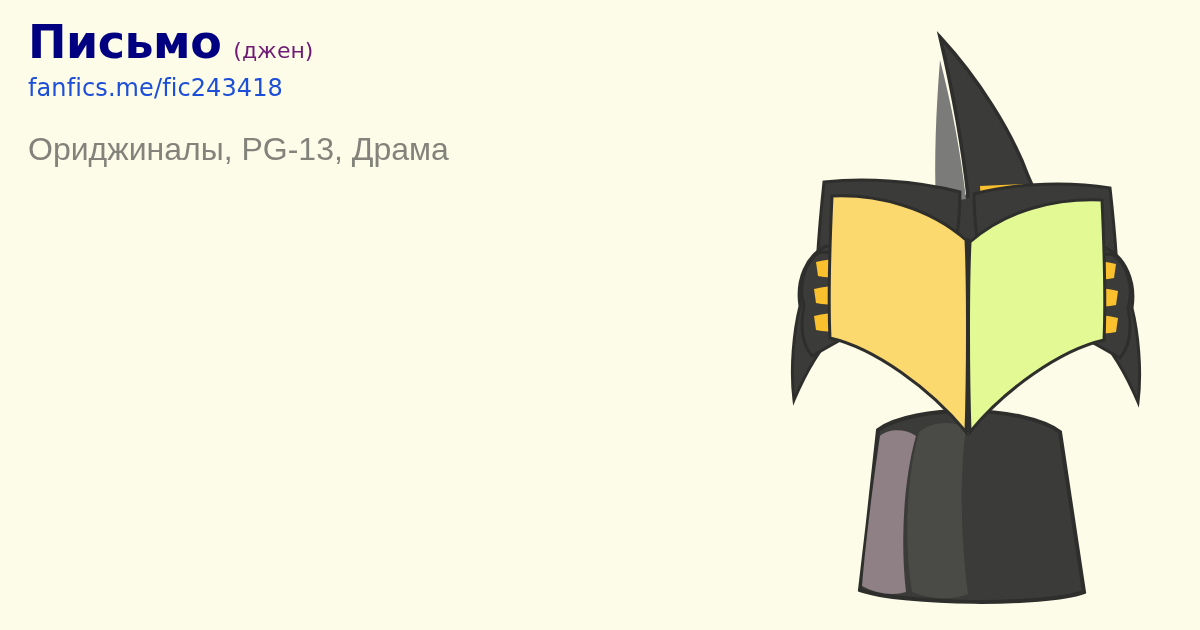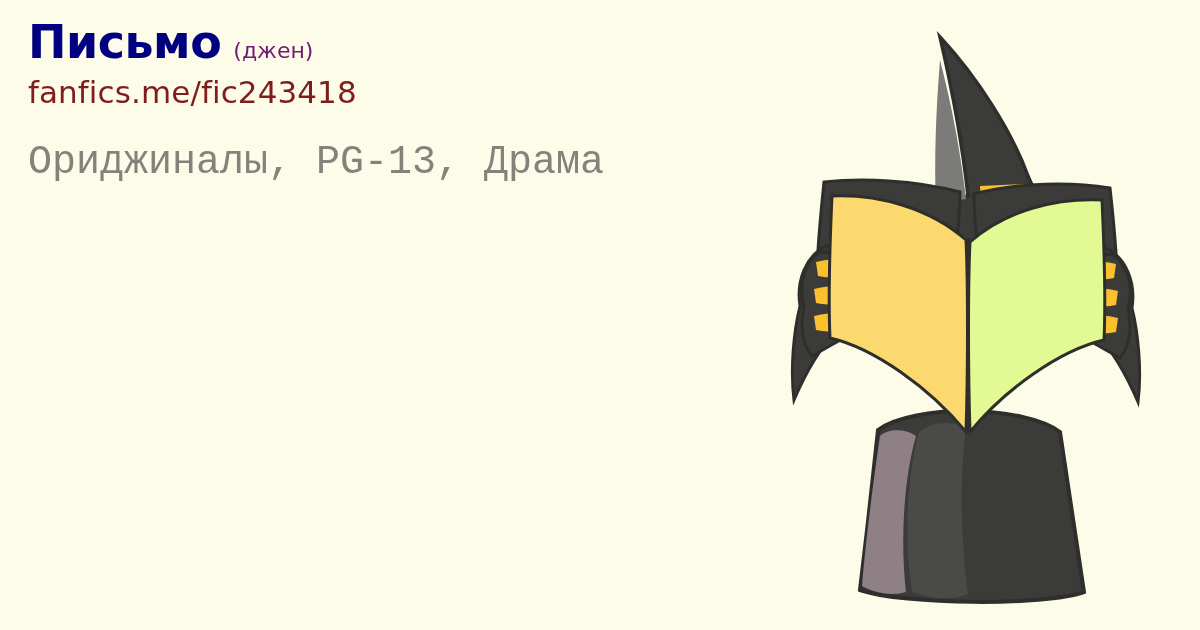--- a/index.html
+++ b/index.html
@@ -51,41 +51,41 @@
     font-family: "DejaVu Sans", "Liberation Sans", sans-serif;
     font-size: 22px;
     font-weight: normal;
     color: #701a75;
     line-height: 1;
   }
 
   #fic-url {
     margin-top: 8px;
     font-family: "DejaVu Sans", "Liberation Sans", sans-serif;
-    font-size: 31px;
-    color: #7f1d1d;
+    font-size: 24px;
+    color: #1d4ed8;
     letter-spacing: 0.1px;
   }
 
   #fic-author {
     margin-top: 34px;
     font-family: "DejaVu Sans", "Liberation Sans", sans-serif;
     font-size: 36px;
     font-weight: bold;
     color: #111111;
     letter-spacing: -0.3px;
   }
 
   #meta-block {
     margin-top: 26px;
   }
 
   .meta-line {
-    font-family: Liberation Mono, monospace;
-    font-size: 40px;
+    font-family: Liberation Sans, sans-serif;
+    font-size: 32px;
     color: #83837c;
     line-height: 1.33;
     white-space: nowrap;
   }
 
   .meta-line.status {
     color: #128a12;
   }
 
   

